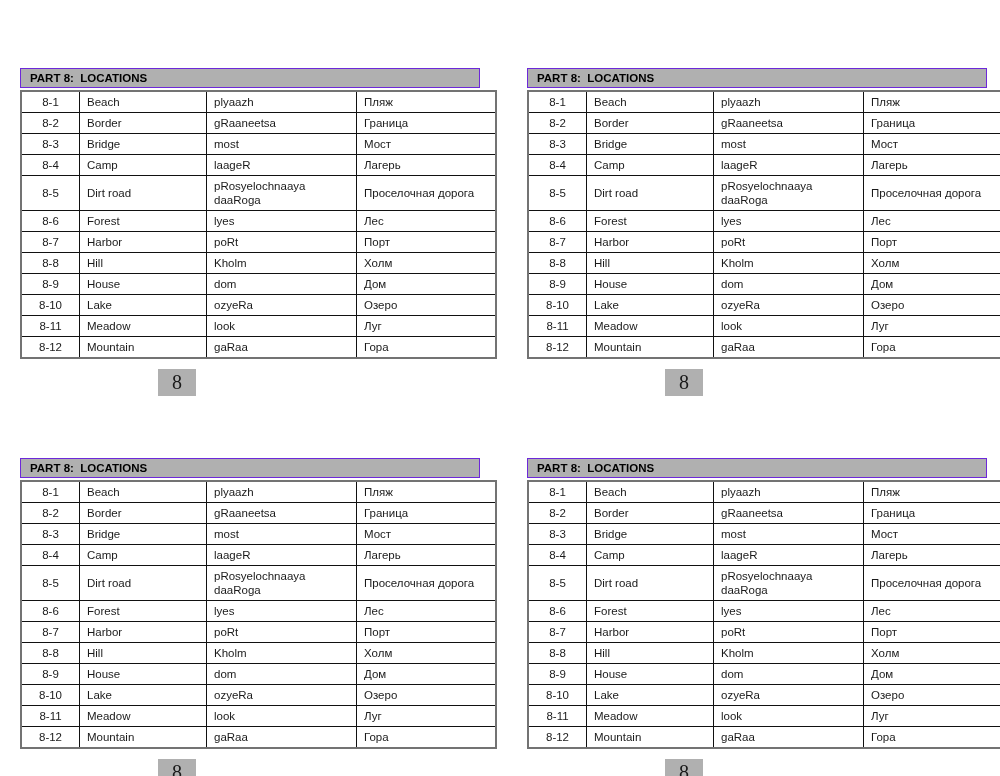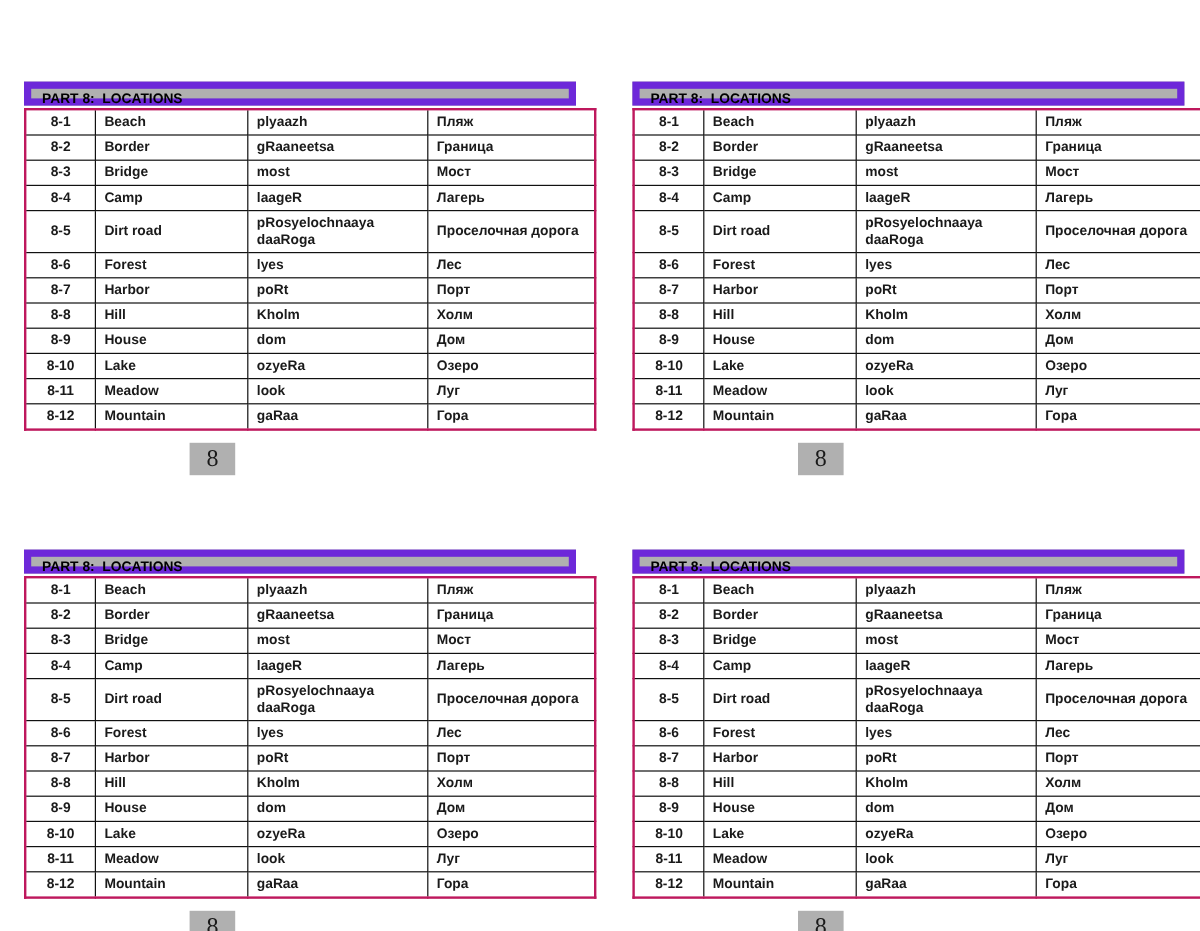--- a/index.html
+++ b/index.html
@@ -16,37 +16,36 @@
     position: absolute;
     width: 460px;
   }
   .q-top-left     { left: 20px;  top: 68px;  }
   .q-top-right    { left: 527px; top: 68px;  }
   .q-bottom-left  { left: 20px;  top: 458px; }
   .q-bottom-right { left: 527px; top: 458px; }
 
   .part-header {
     box-sizing: border-box;
-    border: 6px solid #6d28d9;
+    border: 1px solid #6d28d9;
     background: #b0b0b0;
     font-weight: bold;
     font-size: 11.5px;
     color: #000000;
     padding: 2px 8px 2px 9px;
     line-height: 14px;
     white-space: pre;
     height: 20px;
   }
   table.vocab {
     margin-top: 2px;
     width: 460px;
     border-collapse: collapse;
     table-layout: fixed;
-    border: 2px solid #be185d;
-    font-weight: bold;
+    border: 2px solid #737373;
   }
   table.vocab td {
     border: 1px solid #111111;
     font-size: 11.5px;
     line-height: 14px;
     color: #1a1a1a;
     padding: 3px 7px;
     vertical-align: middle;
     overflow: hidden;
   }

